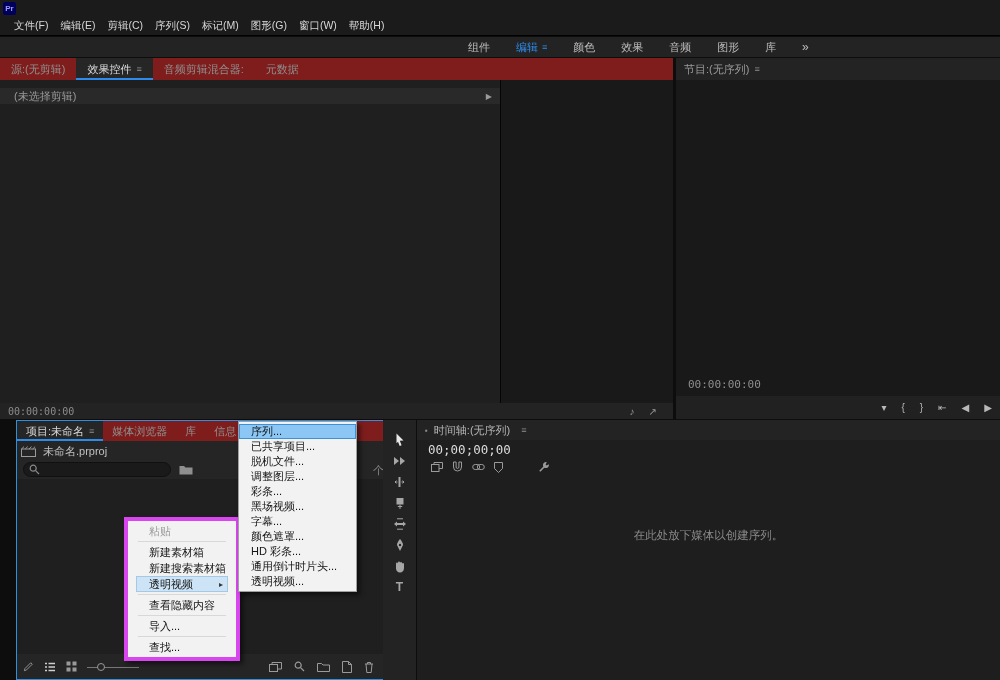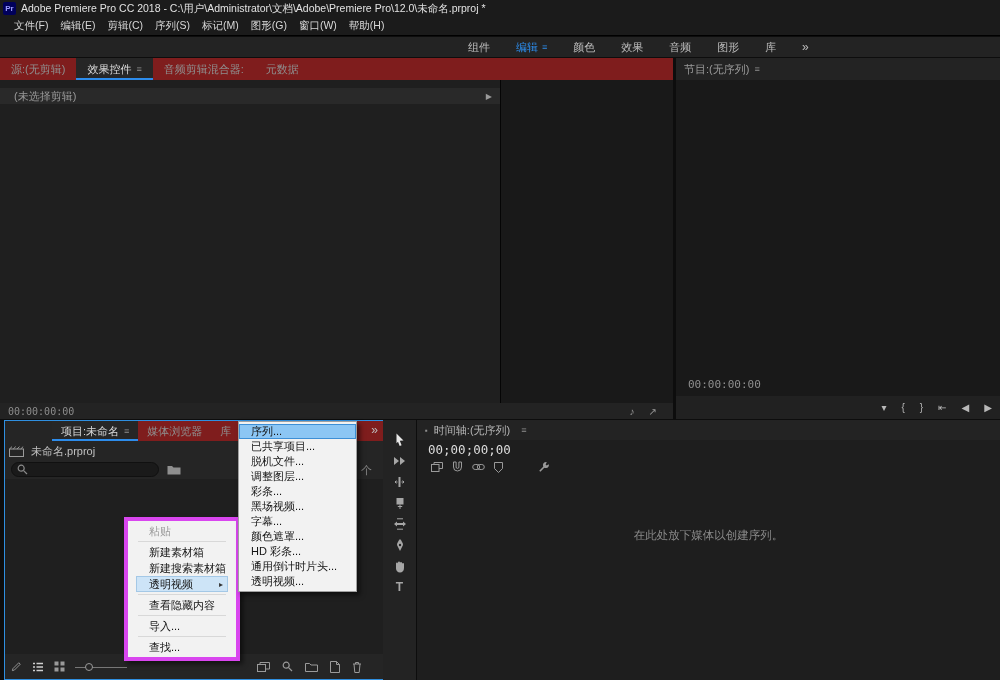--- a/index.html
+++ b/index.html
@@ -41,21 +41,21 @@
 
   
   .prog-panel { left:676px; top:58px; width:324px; height:361px; }
   .prog-head { height:22px; display:flex; align-items:center; padding-left:8px; color:#9a9a9a; }
   .prog-body { position:absolute; left:0; top:22px; right:0; bottom:23px; background:#191919; }
   .prog-tc { position:absolute; left:12px; top:298px; color:#8f8f8f; font-size:11px; }
   .prog-transport { position:absolute; left:0; bottom:0; right:0; height:23px; background:#212121; display:flex; align-items:center; justify-content:flex-end; gap:15px; padding-right:8px; color:#b8b8b8; font-size:10px; }
   .prog-transport span { cursor:default; }
 
   
-  .proj-panel { left:4px; top:420px; width:381px; height:260px; background:#252525; border:1px solid #2f8fe0;padding-left:47px; }
+  .proj-panel { left:16px; top:420px; width:381px; height:260px; background:#252525; border:1px solid #2f8fe0; }
   .proj-tabs { height:20px; }
   .proj-tabs .tab { padding:0 9px; }
   .proj-overflow { position:absolute; right:6px; top:2px; color:#bdbdbd; font-size:12px; }
   .proj-file { position:absolute; left:4px; top:23px; display:flex; align-items:center; gap:7px; color:#c0c0c0; }
   .proj-searchrow { position:absolute; left:6px; top:40px; right:4px; height:16px; display:flex; align-items:center; }
   .searchbox { width:148px; height:15px; background:#1a1a1a; border:1px solid #101010; border-radius:8px; display:flex; align-items:center; padding:0 5px; gap:4px; }
   .searchbox input { flex:1; background:transparent; border:none; outline:none; color:#ccc; font-size:10px; min-width:0; }
   .proj-foldericon { margin-left:8px; display:flex; }
   .proj-count { position:absolute; left:350px; top:2px; color:#8a8a8a; }
   .proj-list { position:absolute; left:0; top:58px; right:0; bottom:25px; background:#1f1f1f; }
@@ -93,21 +93,20 @@
 
   svg { display:block; }
 </style>
 </head>
 <body>
 
 <div class="app">
 
   <div class="titlebar">
     <span class="pr-icon">Pr</span>
-    <span class="title-text">Adobe Premiere Pro CC 2018 - C:\用户\Administrator\文档\Adobe\Premiere Pro\12.0\未命名.prproj *</span>
   </div>
 
   <div class="menubar">
     <span class="mitem">文件(F)</span>
     <span class="mitem">编辑(E)</span>
     <span class="mitem">剪辑(C)</span>
     <span class="mitem">序列(S)</span>
     <span class="mitem">标记(M)</span>
     <span class="mitem">图形(G)</span>
     <span class="mitem">窗口(W)</span>

